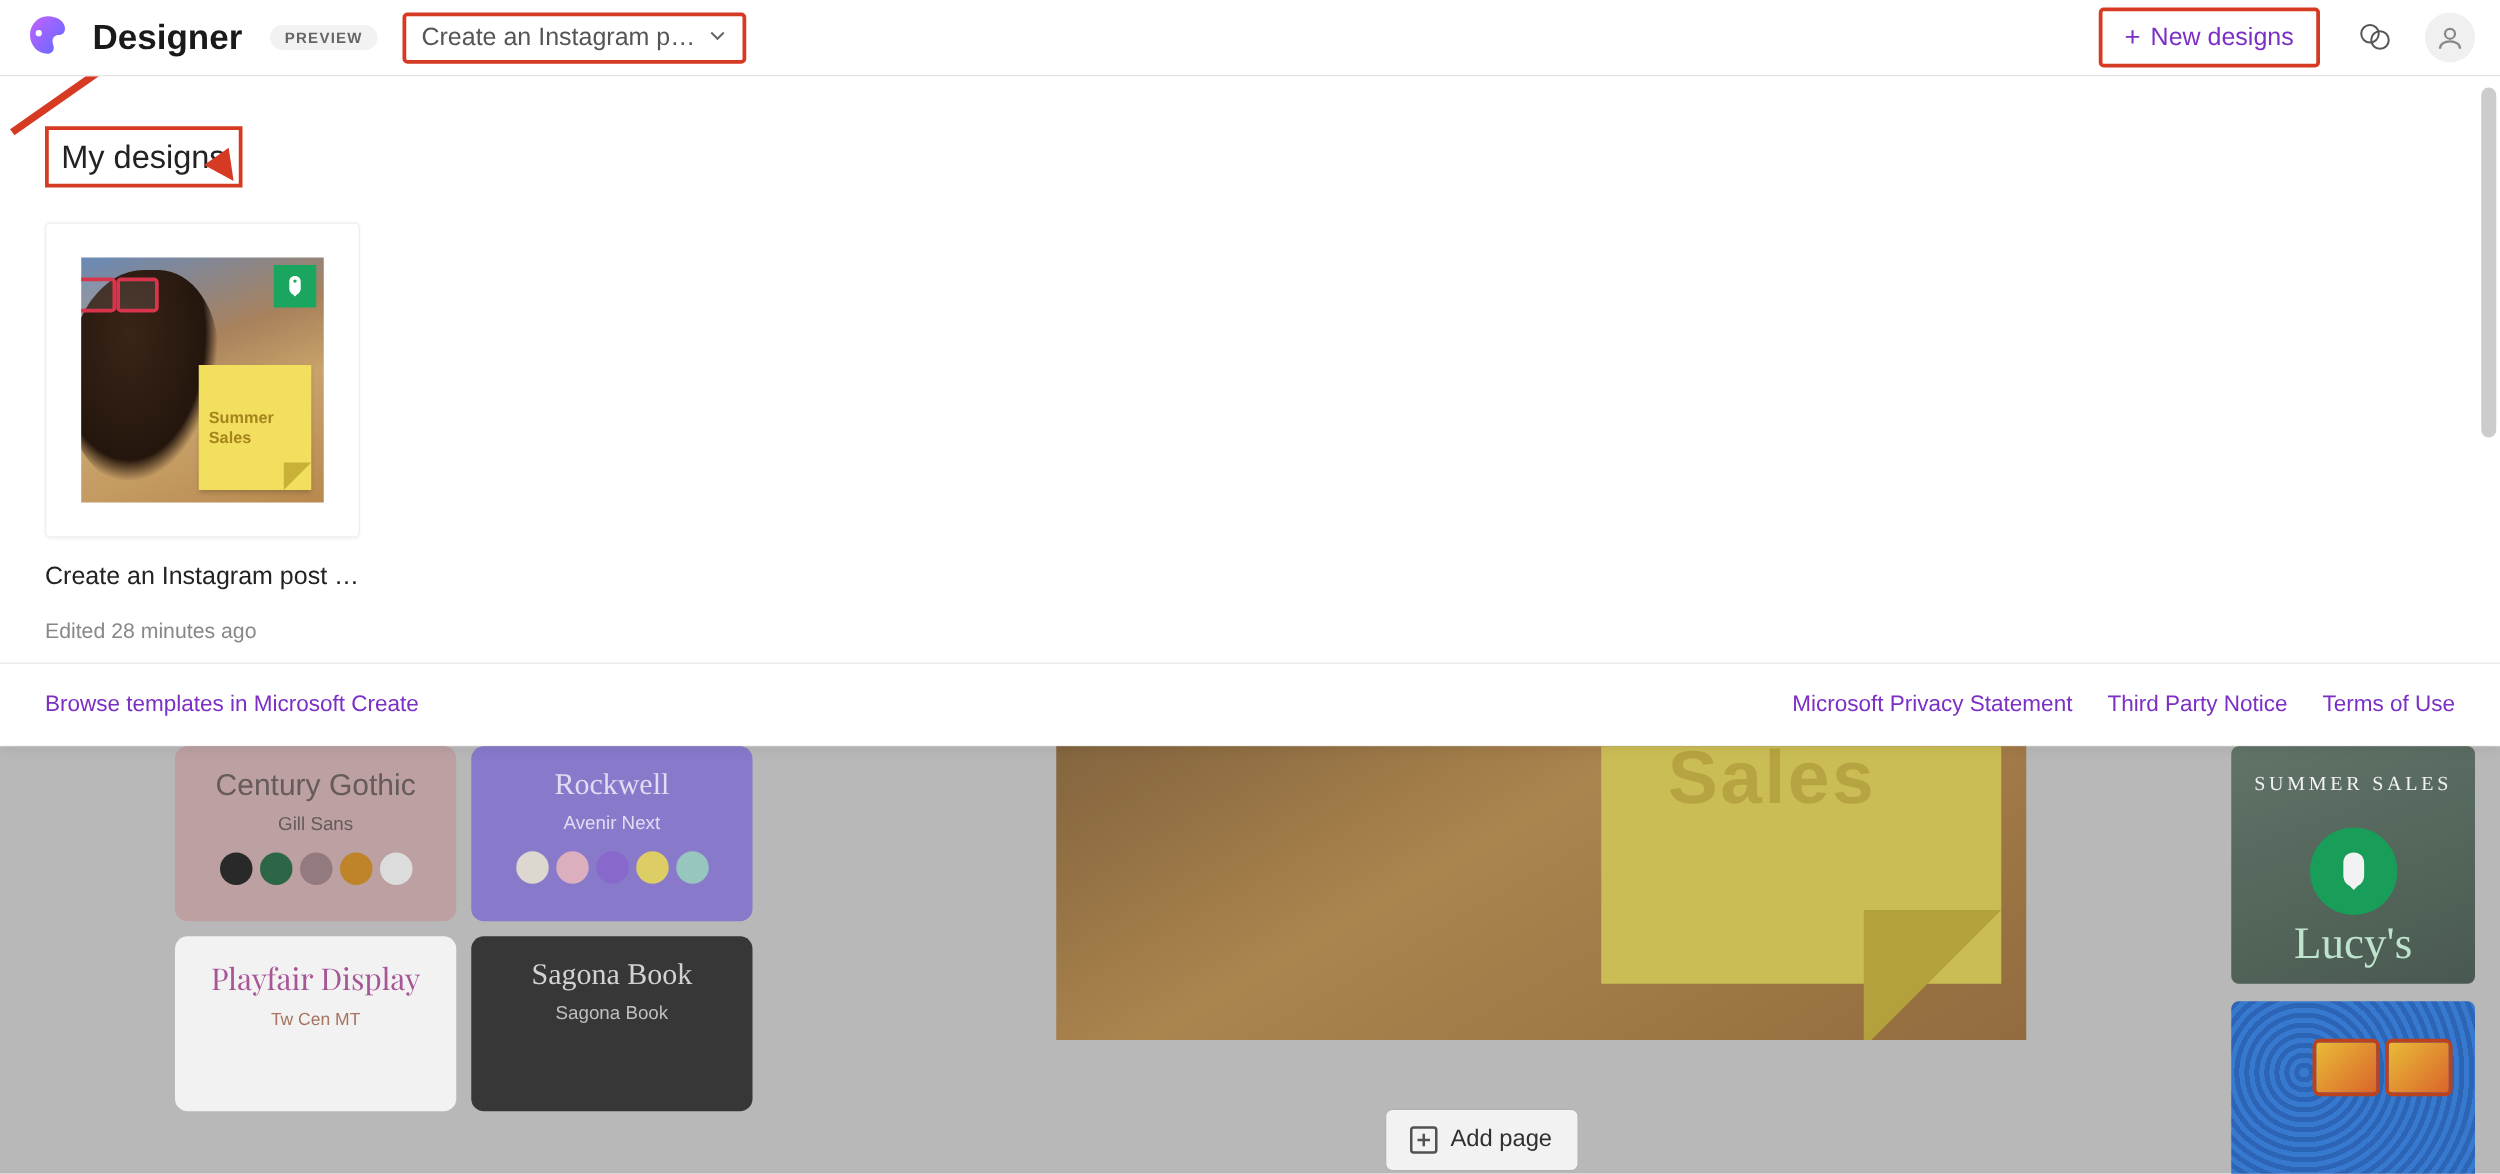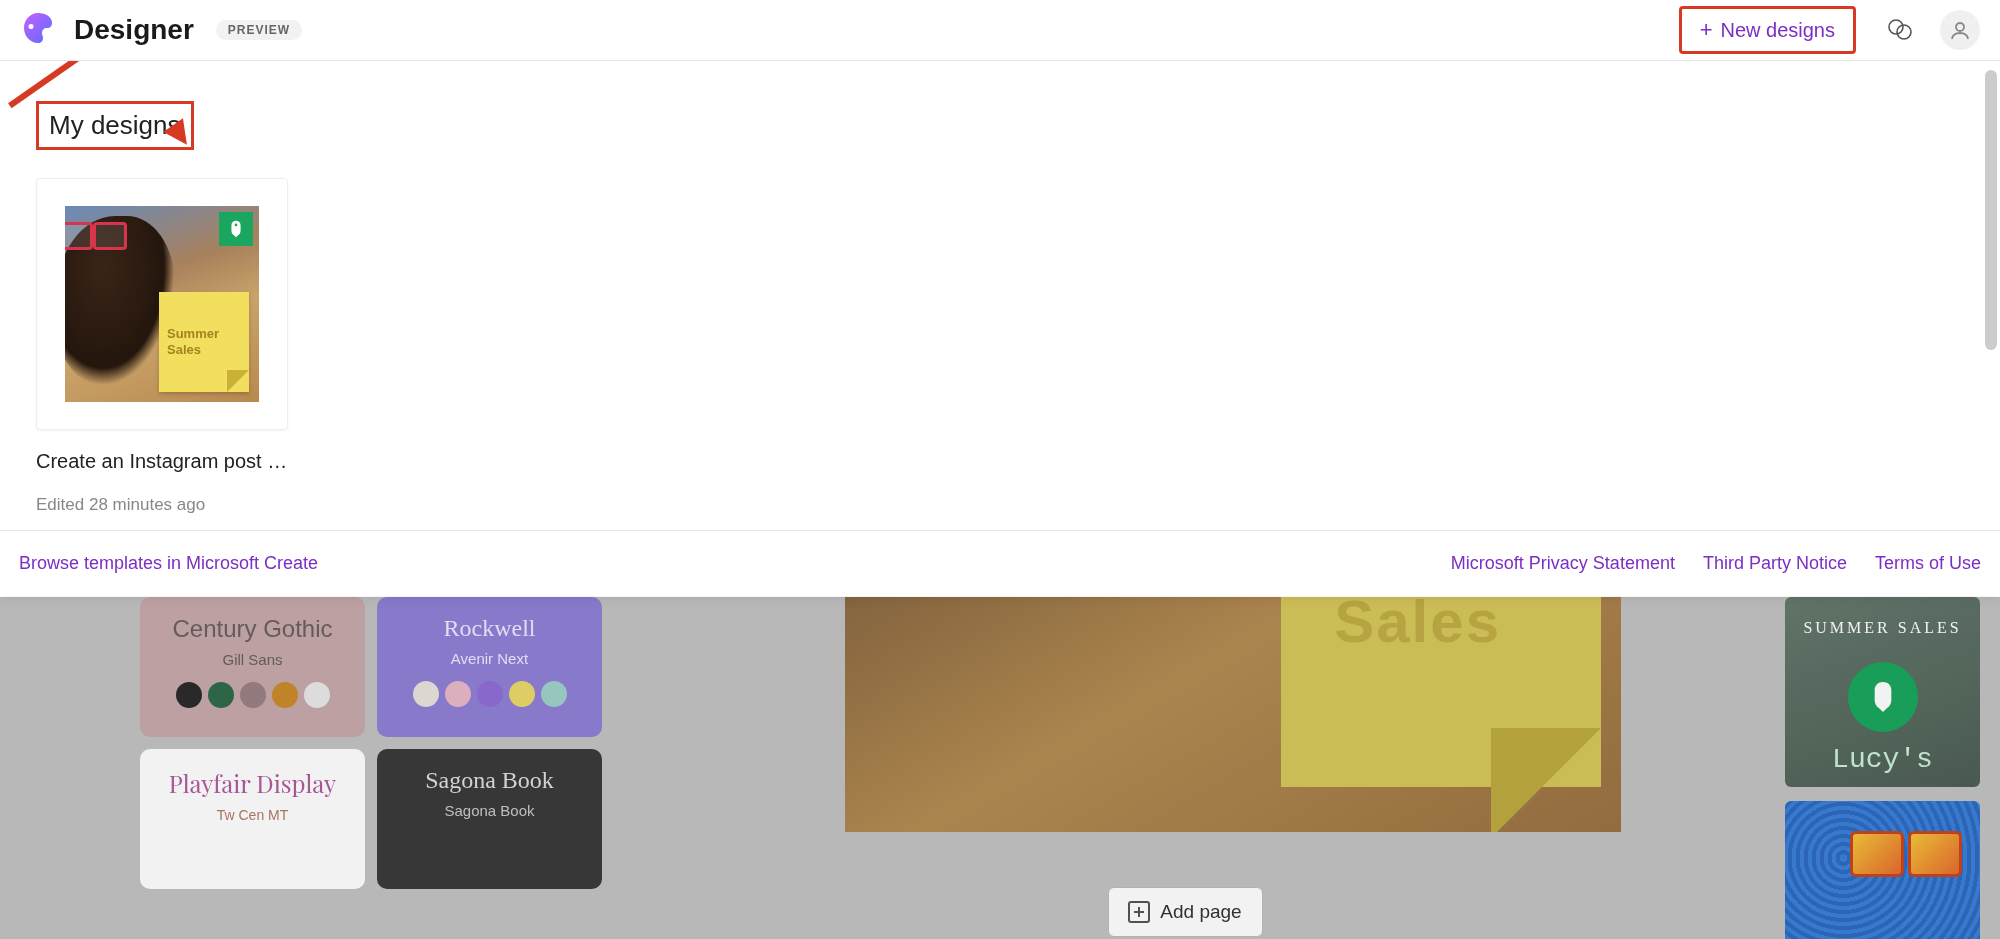--- a/index.html
+++ b/index.html
@@ -40,21 +40,21 @@
 .thumb-badge { position:absolute; top:6px; right:6px; width:34px; height:34px; background:#1aa65e; display:flex; align-items:center; justify-content:center; }
 .thumb-badge svg { width:22px; height:22px; }
 .thumb-dog { position:absolute; left:-10px; top:10px; width:120px; height:170px; background:radial-gradient(ellipse at 40% 30%,#3a2418 0%,#24160d 60%,transparent 70%); border-radius:50% 40% 60% 40%; }
 .thumb-glasses { position:absolute; left:-6px; top:16px; width:70px; height:28px; }
 .thumb-glasses::before,.thumb-glasses::after{content:"";position:absolute;width:28px;height:22px;border:3px solid #d8354d;border-radius:4px;background:rgba(255,255,255,.1);}
 .thumb-glasses::after{left:34px;}
 .card-title { font-size:20px; color:#222; margin-top:20px; white-space:nowrap; overflow:hidden; text-overflow:ellipsis; }
 .card-meta { font-size:17px; color:#888; margin-top:22px; }
 
 
-.footer { position:absolute; left:0; right:0; top:530px; border-top:1px solid #e5e5e5; padding:22px 19px; display:flex; align-items:center; background:#fff; z-index:30; box-shadow:0 4px 10px rgba(0,0,0,.06); }
+.footer { position:absolute; left:0; right:0; top:530px; border-top:1px solid #e5e5e5; padding:22px 36px; display:flex; align-items:center; background:#fff; z-index:30; box-shadow:0 4px 10px rgba(0,0,0,.06); }
 .footer a { font-size:18px; color:#7b2fc4; text-decoration:none; cursor:pointer; }
 .footer-spacer { flex:1; }
 .footer-right { display:flex; gap:28px; }
 
 
 .bg-layer { position:absolute; left:0; right:0; top:597px; bottom:0; background:rgba(0,0,0,.28); z-index:10; }
 .bg-inner { position:absolute; inset:0; filter:brightness(.95); }
 
 
 .font-panel { position:absolute; left:140px; top:0; width:490px; }
@@ -86,21 +86,21 @@
 .add-page-btn .plus-box::before{content:"";position:absolute;left:4px;right:4px;top:50%;height:2px;background:#555;transform:translateY(-50%);}
 .add-page-btn .plus-box::after{content:"";position:absolute;top:4px;bottom:4px;left:50%;width:2px;background:#555;transform:translateX(-50%);}
 
 
 .side-thumbs{ position:absolute; right:20px; top:0; width:195px; display:flex; flex-direction:column; gap:14px;}
 .side-thumb{ width:195px; height:190px; border-radius:6px; background:#777; position:relative; overflow:hidden; display:flex; align-items:center; justify-content:center;}
 .st1{ background:linear-gradient(160deg,#667a6d,#4d5e55);}
 .st1-label{ position:absolute; top:22px; font-family:serif; letter-spacing:3px; font-size:16px; color:#fff;}
 .st1-circle{ width:70px; height:70px; border-radius:50%; background:#1aa65e; position:relative; margin-top:10px;}
 .st1-circle svg{position:absolute;inset:0;margin:auto;width:40px;height:40px;}
-.st1-script{ position:absolute; bottom:12px; font-family:Liberation Mono, monospace; font-size:28px; color:#c9f0d8;}
+.st1-script{ position:absolute; bottom:12px; font-family:Liberation Serif, serif; font-size:36px; color:#c9f0d8;}
 .st2{ background:radial-gradient(circle at 30% 30%,#3a7fd9,#2558a6); background-image:repeating-radial-gradient(circle at 30% 30%,#3a7fd9 0 4px,#2e6ac0 4px 8px);}
 .st2-glasses{ position:absolute; top:30px; right:20px; width:110px; height:44px;}
 .st2-glasses::before,.st2-glasses::after{content:"";position:absolute;width:48px;height:40px;border-radius:6px;background:linear-gradient(135deg,#f5c53a,#e66a2d);border:3px solid #c6451e;}
 .st2-glasses::after{left:58px;}
 
 
 .scroll-thumb{ position:absolute; right:3px; top:70px; width:12px; height:280px; background:#ccc; border-radius:6px; z-index:35;}
 </style>
 </head>
 <body>
@@ -113,20 +113,28 @@
             <stop offset="0" stop-color="#c561ff"></stop>
             <stop offset="1" stop-color="#5b6bff"></stop>
           </linearGradient>
         </defs>
         <path d="M18 3 C10 3 4 10 4 18 c0 8 6 15 14 15 3 0 5-2 5-5 0-2-1-3-1-5 0-3 2-5 5-5 3 0 5-2 5-5 C32 7 26 3 18 3 Z M11 14 a2.5 2.5 0 1 1 0 5 a2.5 2.5 0 1 1 0-5 Z" fill="url(#lg)"></path>
       </svg>
   </span>
   <span class="app-name">Designer</span>
   <span class="badge-preview">PREVIEW</span>
 
+  <div class="title-dropdown">
+    <span>Create an Instagram p…</span>
+    <span class="chev">
+      <svg width="16" height="16" viewBox="0 0 16 16">
+          <path d="M3 6 l5 5 5-5" stroke="#666" stroke-width="1.6" fill="none"></path>
+        </svg>
+    </span>
+  </div>
 
   <div class="header-spacer"></div>
 
   <div class="new-design-btn">
     <span class="plus">+</span>
     <span>New designs</span>
   </div>
 
   <span class="feedback-icon">
     <svg width="26" height="26" viewBox="0 0 26 26">

